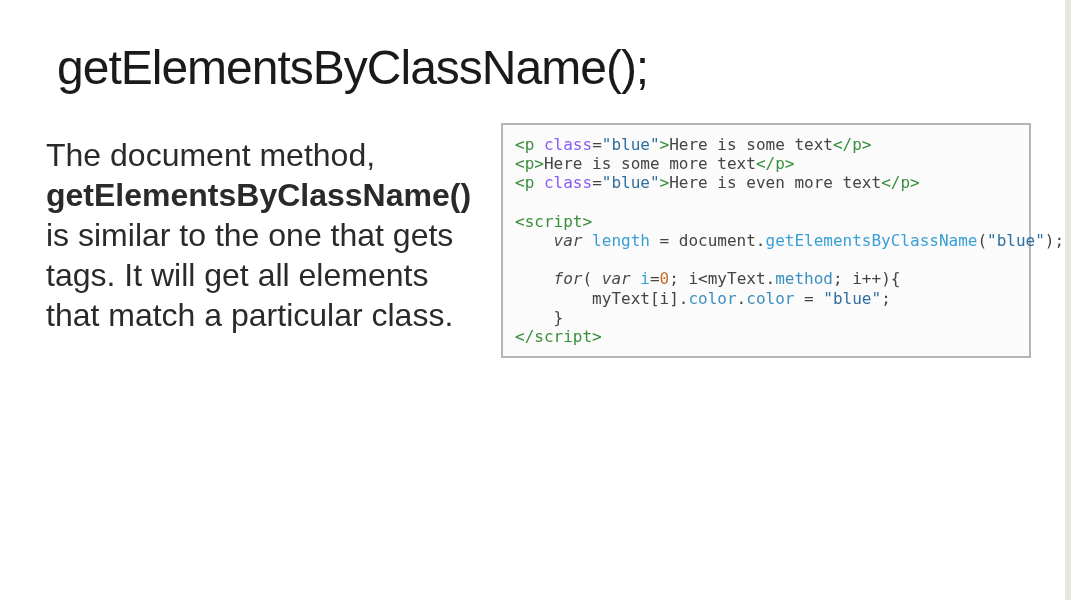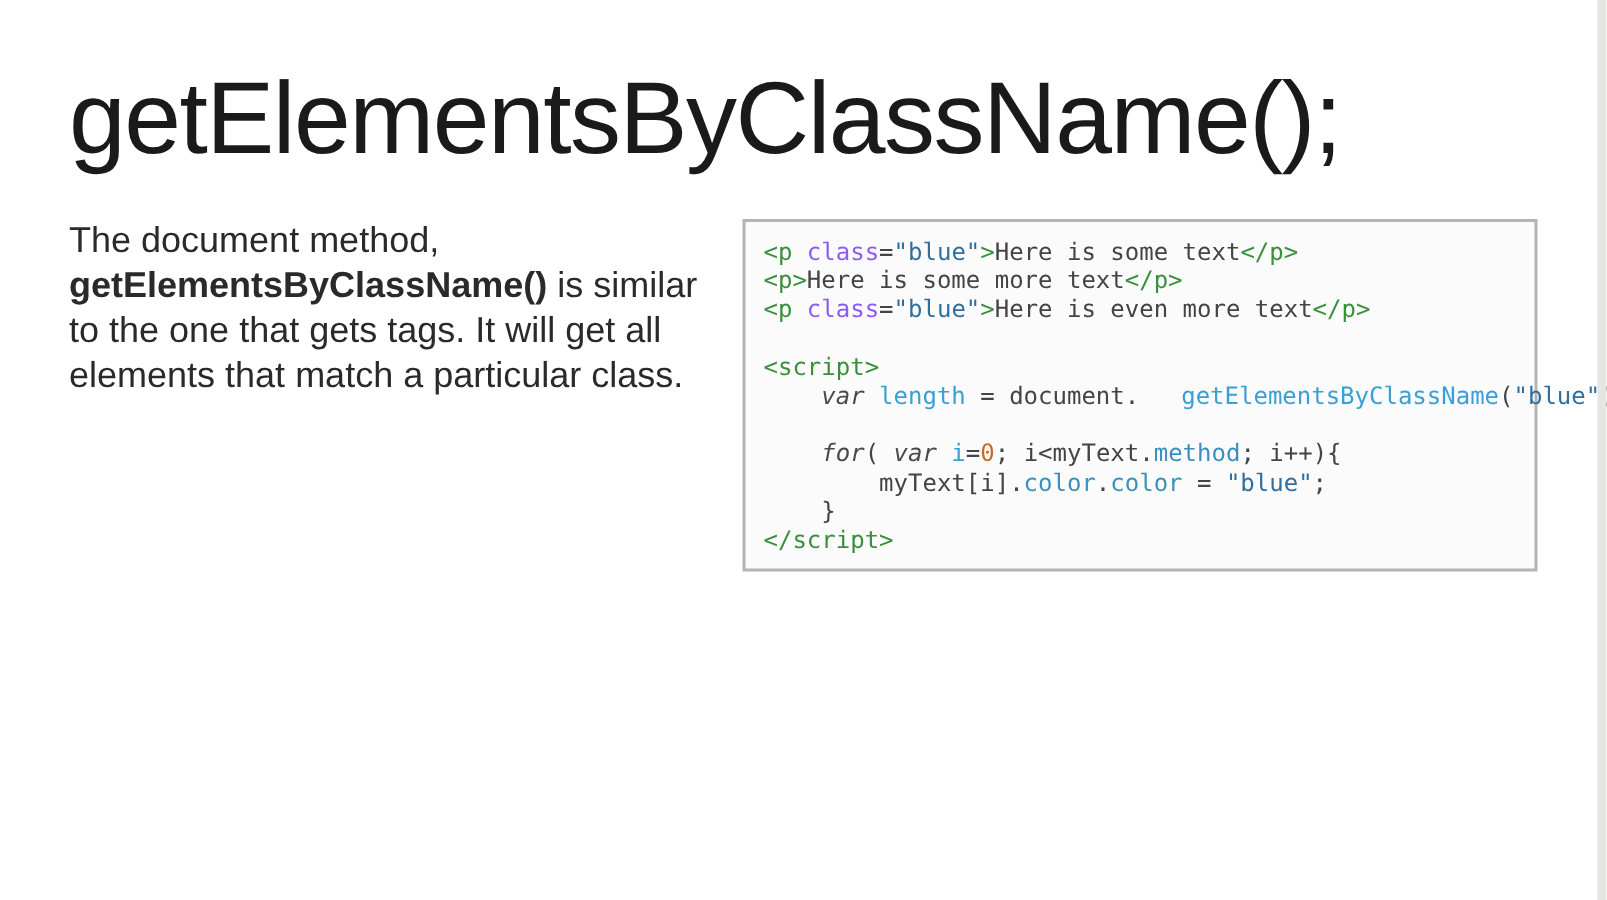--- a/index.html
+++ b/index.html
@@ -16,35 +16,36 @@
     padding: 40px 46px 0 46px;
     box-sizing: border-box;
     width: 100%;
     height: 100%;
     position: relative;
   }
   .title {
     font-family: "Arial Narrow", "Helvetica Neue Condensed", "Liberation Sans Narrow", Arial, sans-serif;
     font-stretch: condensed;
     font-weight: 400;
-    font-size: 68px;
+    font-size: 48px;
     letter-spacing: -1px;
-    margin: 0 0 28px 0;
+    margin: 0 0 28px 11px;
     color: #1a1a1a;
   }
   .body {
     display: flex;
     gap: 30px;
     align-items: flex-start;
   }
   .desc {
     width: 440px;
-    font-size: 24px;
+    font-size: 32px;
     line-height: 1.25;
     color: #2a2a2a;
+    margin-top: 12px;
   }
   .desc strong {
     font-weight: 700;
   }
   .code-box {
     border: 2px solid #b5b5b5;
     background: #fbfbfb;
     font-family: "Menlo", "Consolas", "DejaVu Sans Mono", monospace;
     font-size: 16px;
     line-height: 1.2;
@@ -52,21 +53,21 @@
     white-space: pre;
     color: #444;
     width: 530px;
     box-sizing: border-box;
   }
   .t-tag   { color: #3a8f3c; }   
   .t-attrn { color: #8b5cf6; }   
   .t-attrv { color: #2f6f9f; }   
   .t-kw    { color: #4a4a4a; font-style: italic; }   
   .t-var   { color: #3a9fd6; }   
-  .t-func  { color: #3a9fd6; margin-left: 28px; }
+  .t-func  { color: #3a9fd6; }
   .t-prop  { color: #3a8fbf; }
   .t-str   { color: #2f6f9f; }
   .t-num   { color: #c76b29; }
   .right-edge {
     position: absolute;
     right: 0;
     top: 0;
     bottom: 0;
     width: 6px;
     background: #e4e6df;

